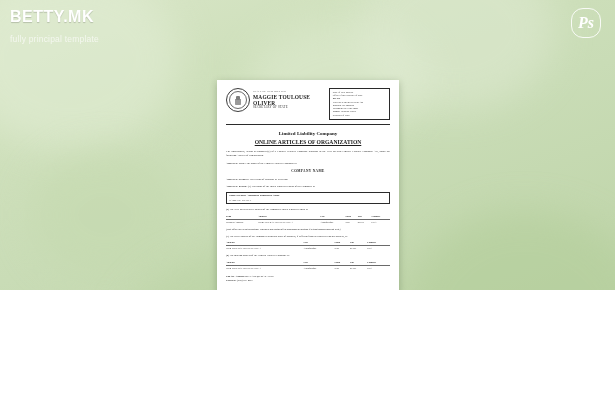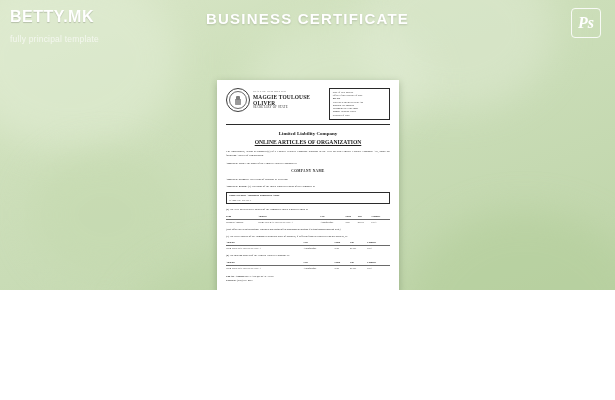--- a/index.html
+++ b/index.html
@@ -68,21 +68,21 @@
     text-shadow: 0 1px 2px rgba(0,0,0,.15);
   }
 
   .ps-badge {
     position: absolute;
     right: 14px;
     top: 8px;
     width: 28px;
     height: 28px;
     border: 1px solid rgba(255,255,255,.85);
-    border-radius: 4px;
+    border-radius: 12px;
     color: #ffffff;
     font-family: "Liberation Serif", serif;
     font-size: 16px;
     font-style: italic;
     font-weight: bold;
     display: flex;
     align-items: center;
     justify-content: center;
     line-height: 1;
   }
@@ -272,21 +272,20 @@
   <div class="blotch b5"></div>
   <div class="blotch b6"></div>
   <div class="blotch b2"></div>
   <div class="blotch b3"></div>
 
   <div class="brand">
     <div class="brand-title">BETTY.MK</div>
     <div class="brand-sub">fully principal template</div>
   </div>
 
-  <div class="headline">BUSINESS CERTIFICATE</div>
 
   <div class="ps-badge">Ps</div>
 
   <div class="sheet">
 
     <div class="doc-head">
       <div class="seal-block">
         <div class="seal"></div>
         <div class="agency">
           <div class="l1">STATE OF NEW MEXICO</div>

